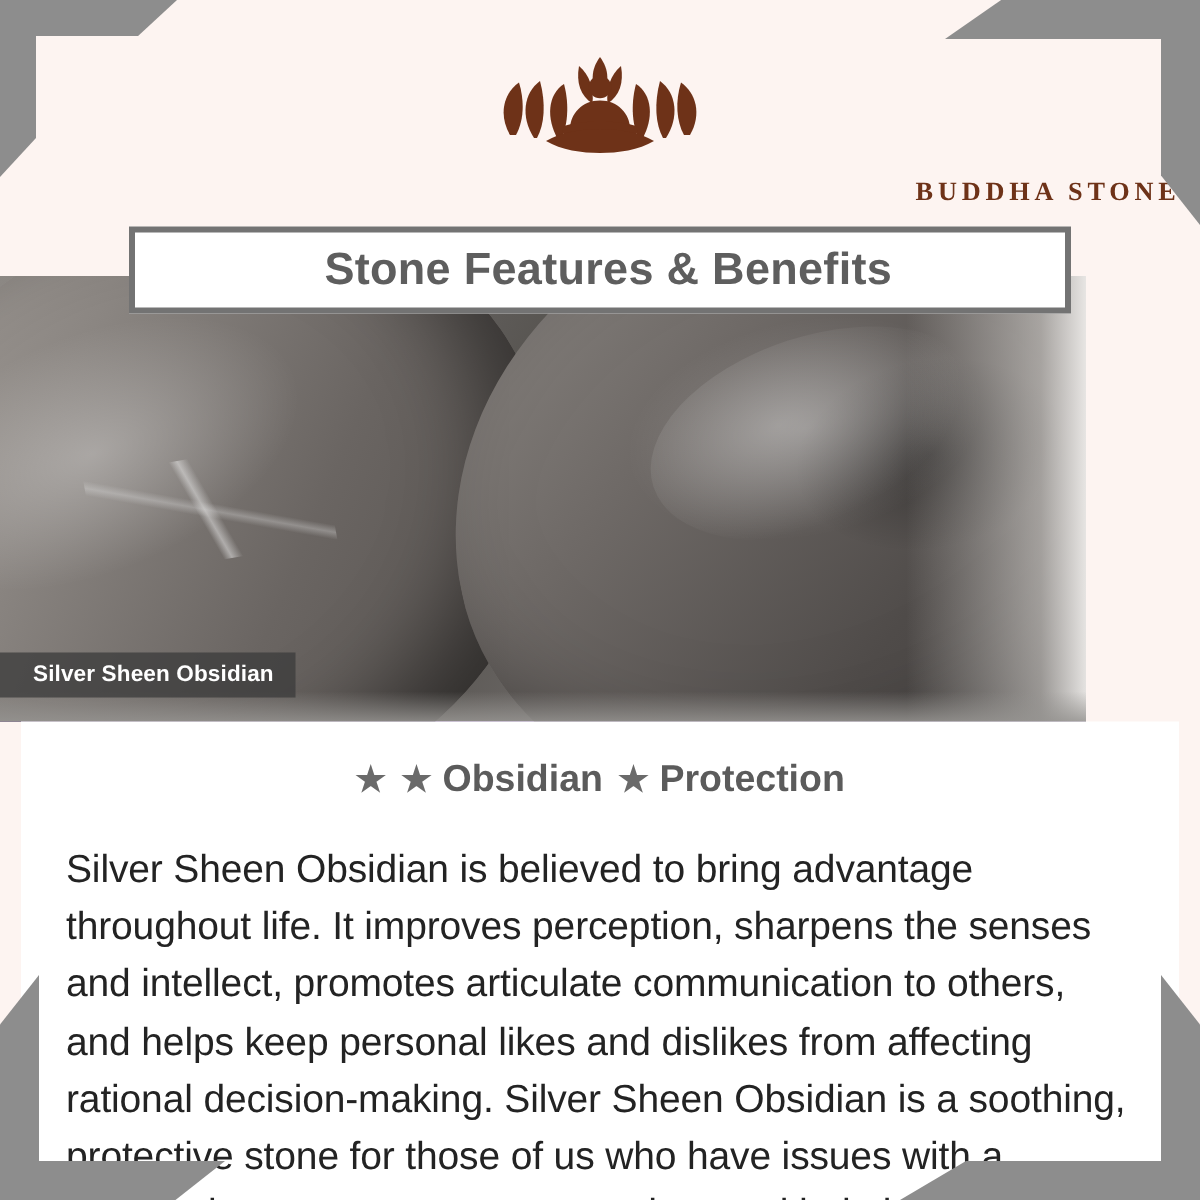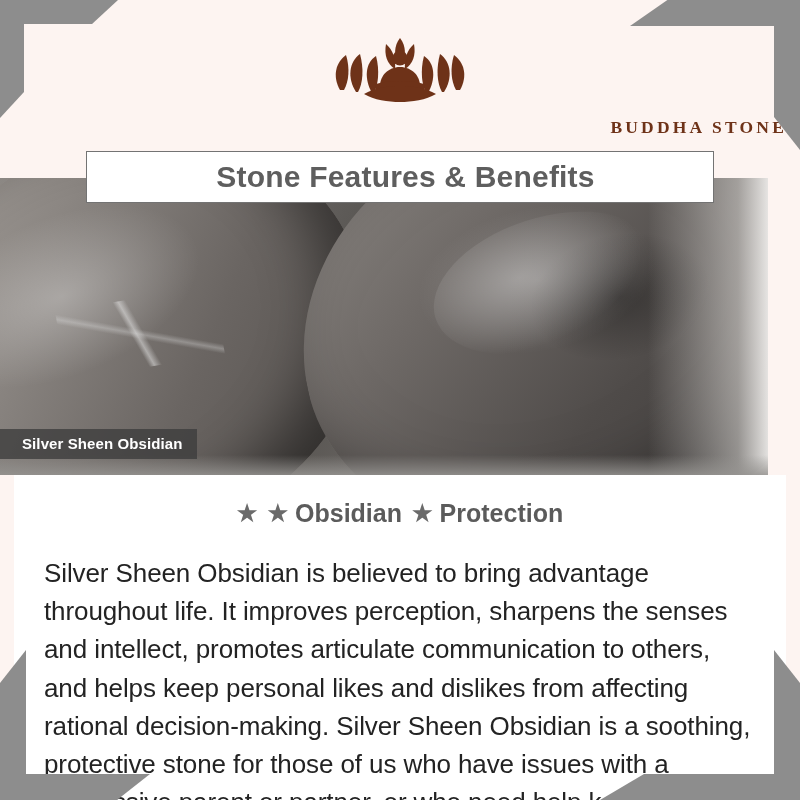--- a/index.html
+++ b/index.html
@@ -89,21 +89,21 @@
     letter-spacing: 3.2px;
     color: #6e3218;
     font-family: "Liberation Serif", serif;
   }
 
   
   .title-bar {
     position: relative;
     margin: 13px 86px 0 86px;
     background: #ffffff;
-    border: 1px solid #737373;
+    border: 4px solid #737373;
     height: 50px;
     display: flex;
     align-items: center;
     justify-content: center;
     z-index: 3;
     padding-left: 11px;
   }
   .title-bar h1 {
     margin: 0;
     font-size: 30px;
@@ -115,21 +115,20 @@
 
   
   .photo {
     position: relative;
     margin-top: -25px;
     width: 724px;
     height: 297px;
     overflow: hidden;
     z-index: 1;
     background: #4c1d95;
-    padding-left: 44px;
   }
   .photo-bg {
     position: absolute;
     inset: 0;
     background:
       radial-gradient(ellipse 260px 150px at 120px 150px, rgba(255,255,255,0.26), rgba(255,255,255,0) 70%),
       radial-gradient(ellipse 300px 210px at 560px 170px, rgba(190,190,190,0.38), rgba(0,0,0,0) 72%),
       linear-gradient(118deg, #8c8884 0%, #737070 22%, #56534f 45%, #6c6866 60%, #4c4846 85%, #3e3b39 100%);
   }
   .stone-a {

